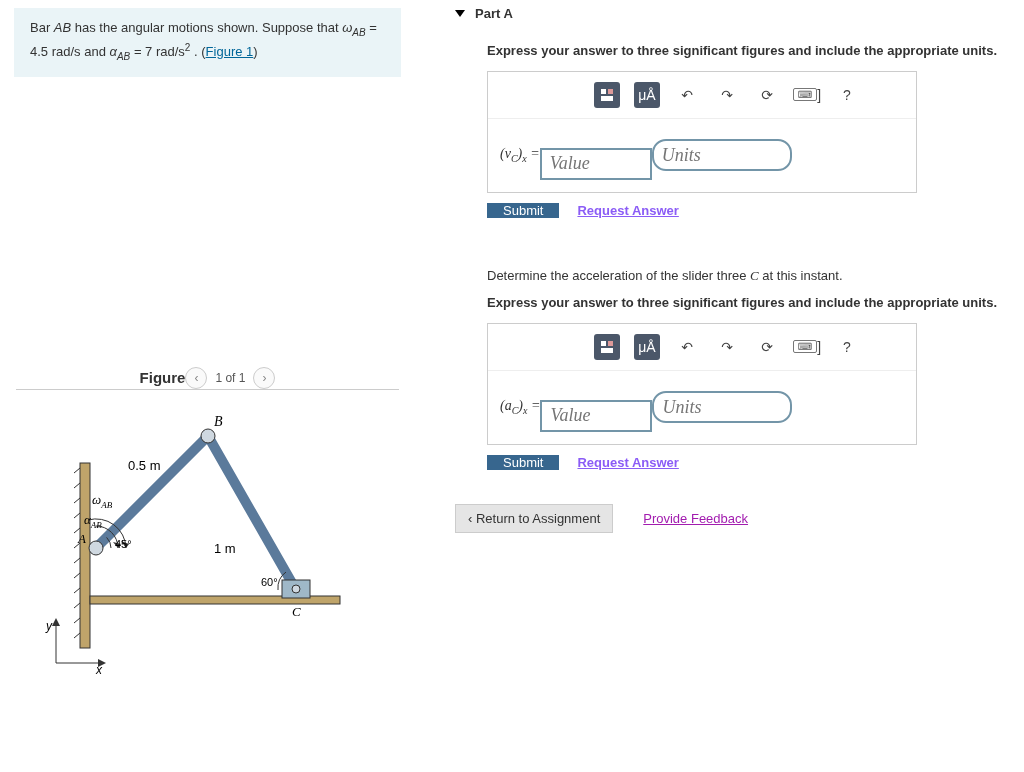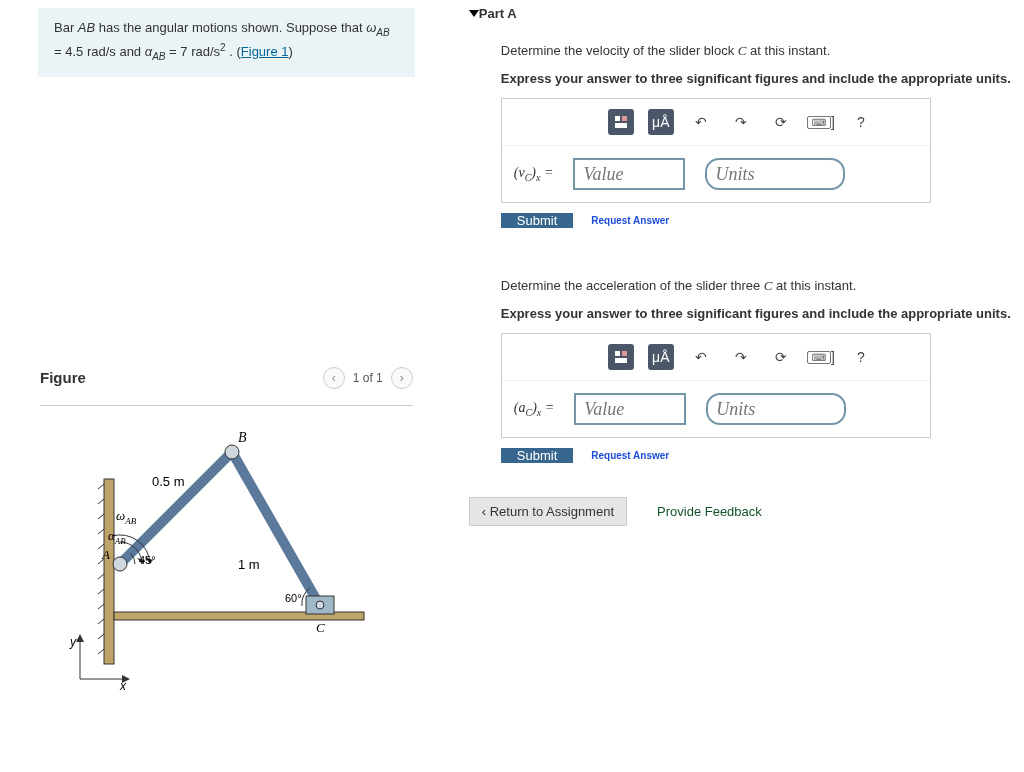--- a/index.html
+++ b/index.html
@@ -5,74 +5,74 @@
   * { box-sizing: border-box; margin: 0; padding: 0; }
   body {
     font-family: Arial, Helvetica, sans-serif;
     font-size: 13px;
     color: #333;
     display: flex;
     width: 1024px;
     height: 772px;
     background: #fff;
   }
-  .left-col { width: 415px; padding: 0; margin-left: 24px; }
+  .left-col { width: 415px; padding: 0; }
   .right-col { width: 609px; padding: 0 10px 0 40px; }
   .intro {
     background: #eaf4f7;
     padding: 10px 16px 12px;
     margin: 8px 14px 0 14px;
     line-height: 1.55;
   }
   .sup { vertical-align: super; font-size: 10px; }
   .sub { vertical-align: sub; font-size: 10px; }
   .flink { color: #006699; text-decoration: underline; }
   .fig-head {
     display: flex;
-    justify-content: space-between;
+    justify-content: center;
     align-items: center;
     margin: 290px 16px 0 16px;
-    padding-bottom: 16px;
+    padding-bottom: 0;
     border-bottom: 1px solid #ccc;
   }
   .fig-head h3 { font-size: 15px; font-weight: bold; }
   .fig-nav { display: flex; align-items: center; gap: 8px; color: #555; font-size: 12px; }
   .circ-btn {
     width: 22px; height: 22px; border: 1px solid #ccc; border-radius: 50%;
     display: flex; align-items: center; justify-content: center;
     color: #888; font-size: 12px; background: #fafafa;
   }
   .fig-slot { margin: 18px 0 0 18px; width: 360px; height: 270px; position: relative; }
   .fig-slot svg { width: 100%; height: 100%; }
 
-  .part-head { display: flex; align-items: center; padding: 6px 0; }
+  .part-head { display: flex; align-items: center; gap: 10px; padding: 6px 0; }
   .caret { width: 0; height: 0; border-left: 5px solid transparent; border-right: 5px solid transparent; border-top: 7px solid #000; }
   .part-head b { font-size: 13px; }
   .part-body { padding: 14px 0 6px 32px; }
   .part-body p { margin-bottom: 8px; line-height: 1.5; }
   .bold { font-weight: bold; }
 
   .answer-box { border: 1px solid #ccc; width: 430px; margin: 10px 0; }
   .toolbar { display: flex; align-items: center; justify-content: flex-start; gap: 14px; padding: 10px 12px; border-bottom: 1px solid #eee; }
   .toolbar .spacer { flex: 0 0 80px; }
   .tb-btn { width: 26px; height: 26px; display: flex; align-items: center; justify-content: center; border-radius: 3px; font-size: 14px; }
   .tb-dark { background: #4b5769; color: #fff; }
   .tb-light { color: #444; }
   .kbd { border: 1px solid #777; border-radius: 2px; padding: 0 4px; font-size: 10px; color: #555; }
-  .io-row { display: flex; align-items: center; gap: 20px; padding: 12px; }
+  .io-row { display: flex; align-items: center; gap: 0; padding: 12px; }
   .io-label { font-style: italic; font-family: 'Times New Roman', serif; font-size: 14px; }
   .io-input { border: 2px solid #7395a8; height: 32px; padding: 0 8px; font-size: 18px; font-family: 'Times New Roman', serif; font-style: italic; color: #888; }
-  .io-input.value { width: 112px; }
+  .io-input.value { width: 112px; margin-top: 17px; }
   .io-input.units { width: 140px; border-radius: 14px; }
   .btns { display: flex; align-items: center; gap: 18px; margin-top: 8px; }
   .submit { background: #37668e; color: #fff; border: none; padding: 0 16px; font-size: 13px; }
-  .req { color: #1d4ed8; font-weight: bold; font-size: 10px; }
+  .req { color: #8b5cf6; text-decoration: underline; font-weight: bold; font-size: 13px; }
   .return-row { display: flex; align-items: center; gap: 30px; margin-top: 28px; }
   .return-btn { background: #e5e5e5; border: 1px solid #ccc; padding: 6px 12px; font-size: 13px; color: #333; }
-  .feedback { color: #14532d; }
+  .feedback { color: #a21caf; text-decoration: underline; }
   .sect-gap { height: 28px; }
 </style>
 </head>
 <body>
 
 <div class="left-col">
   <div class="intro">
     <span>Bar </span><span style="font-style:italic">AB</span><span> has the angular motions shown. Suppose that </span><span style="font-style:italic">ω</span><span class="sub" style="font-style:italic">AB</span><span> = 4.5 rad/s</span><span> and </span><span style="font-style:italic">α</span><span class="sub" style="font-style:italic">AB</span><span> = 7 rad/s</span><span class="sup">2</span><span> . </span><span>(</span><a class="flink">Figure 1</a><span>)</span>
   </div>
 
@@ -143,23 +143,20 @@
     </svg>
   </div>
 </div>
 
 <div class="right-col">
   <div class="part-head">
     <div class="caret"></div>
     <b>Part A</b>
   </div>
   <div class="part-body">
-    <p>
-      <span>Determine the velocity of the slider block </span><span style="font-style:italic;font-family:'Times New Roman'">C</span><span> at this instant.</span>
-    </p>
     <p class="bold">Express your answer to three significant figures and include the appropriate units.</p>
 
     <div class="answer-box">
       <div class="toolbar">
         <div class="spacer"></div>
         <div class="tb-btn tb-dark">
           <svg width="16" height="16" viewBox="0 0 16 16">
               <rect x="2" y="2" width="5" height="5" fill="#fff"></rect>
               <rect x="9" y="2" width="5" height="5" fill="#d99"></rect>
               <rect x="2" y="9" width="12" height="5" fill="#fff"></rect>

